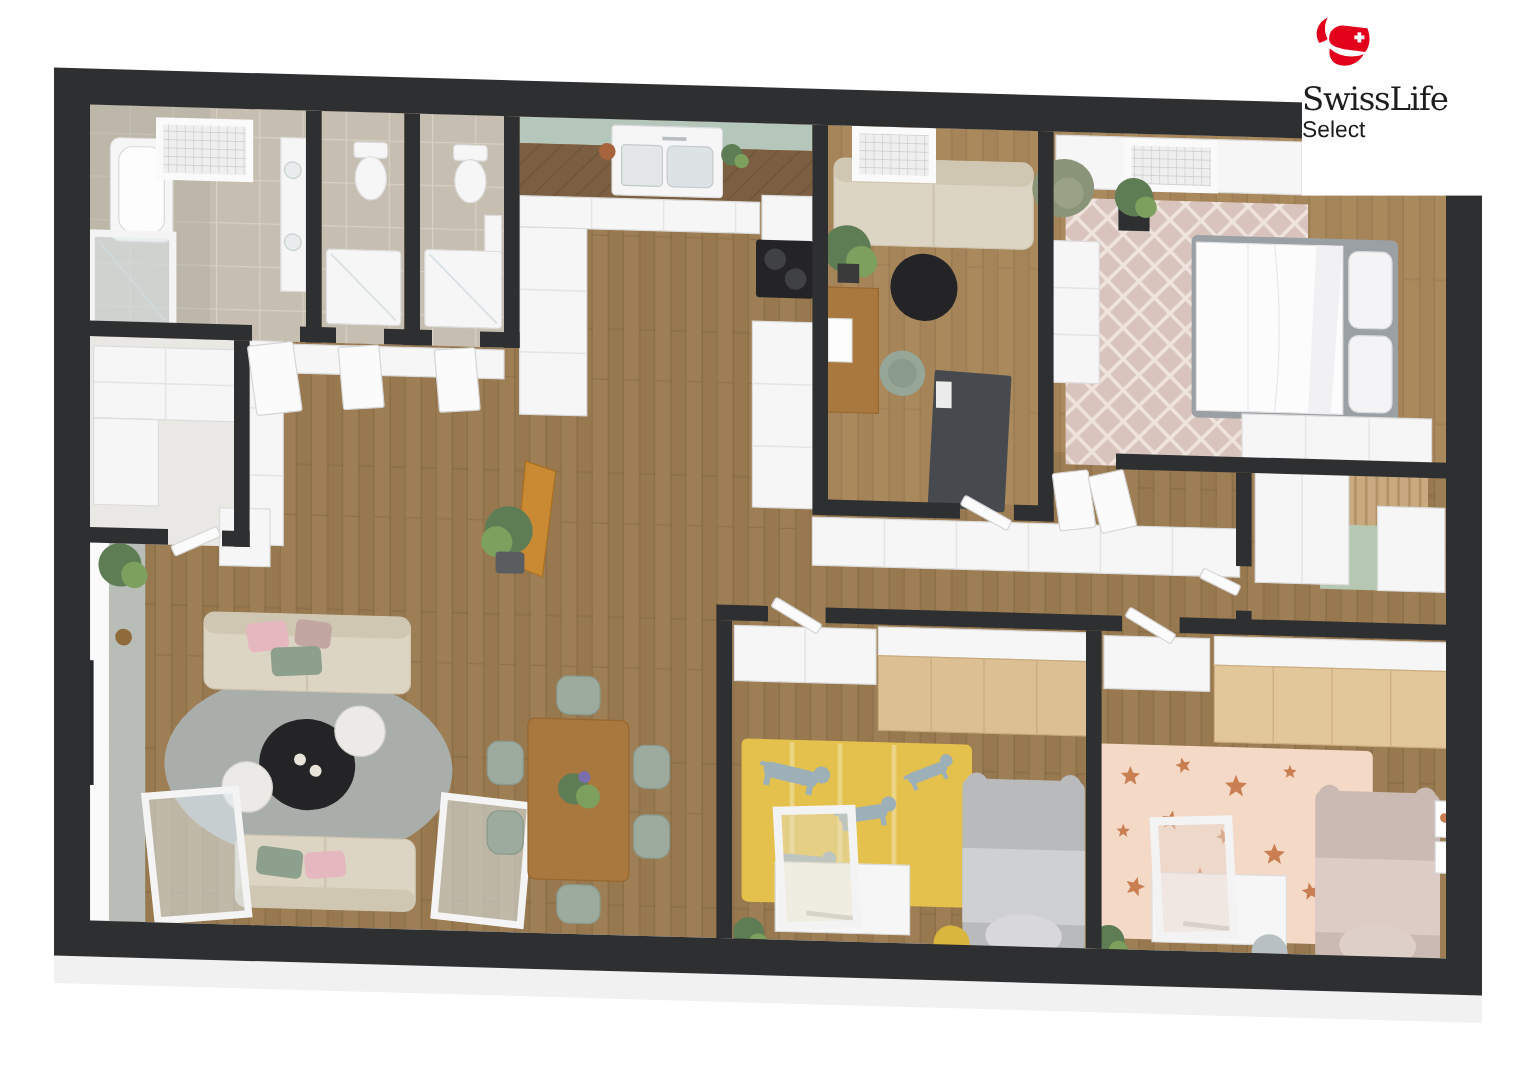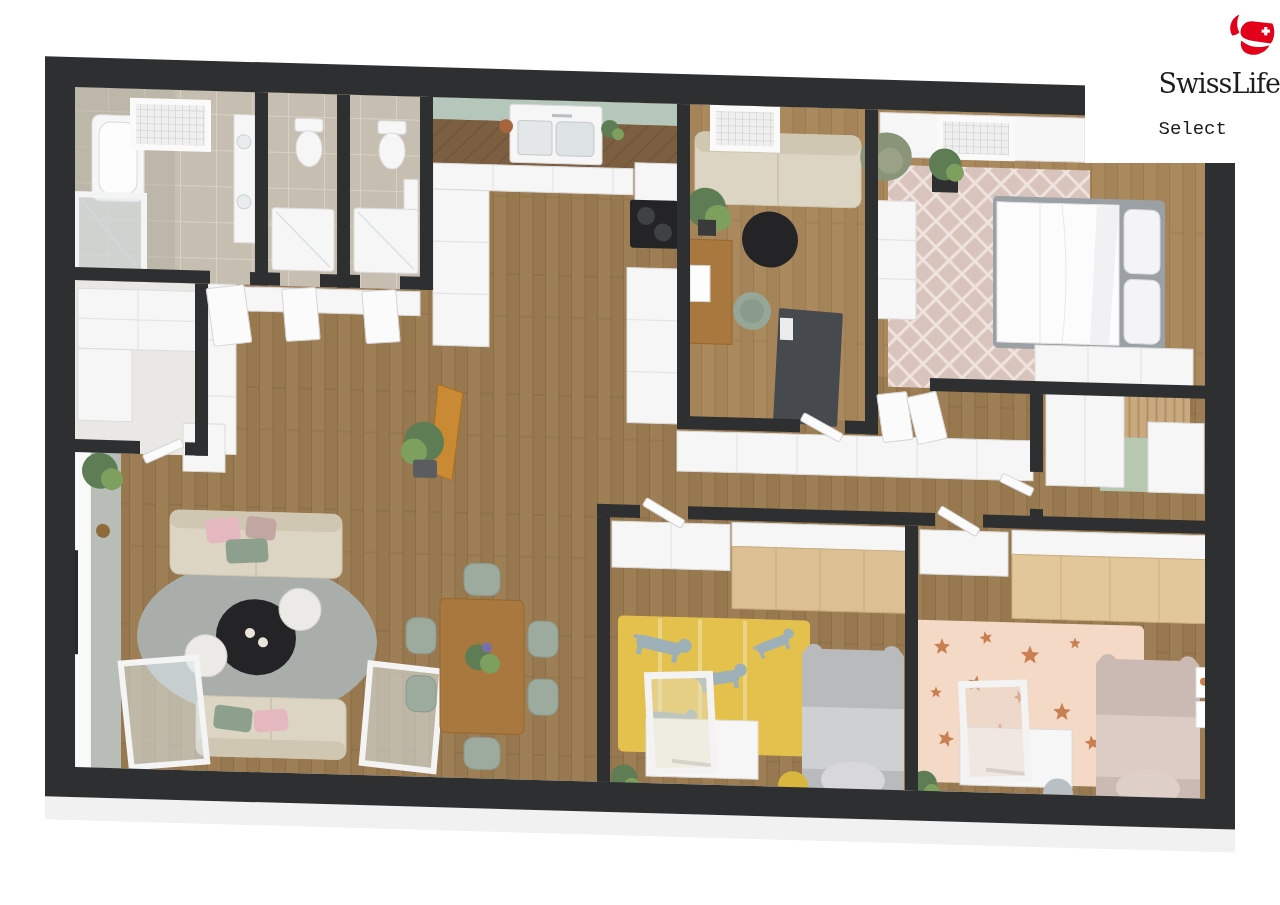--- a/index.html
+++ b/index.html
@@ -8,27 +8,27 @@
   .plan-svg{position:absolute;left:0;top:0;}
   .wall{fill:var(--wallDark);}
   .wht{fill:var(--furnitureWhite);stroke:var(--furnitureWhiteEdge);stroke-width:1;}
   .seam{stroke:#e4e4e4;stroke-width:1.2;fill:none;}
   .glass{fill:var(--glassBlue);fill-opacity:.55;stroke:#f4f4f4;stroke-width:6;}
   .glassLine{stroke:#cfdce0;stroke-width:1.5;fill:none;opacity:.8;}
   .plantA{fill:var(--plantGreen);}
   .plantB{fill:var(--plantGreenLight);}
   .doorleaf{fill:#fbfbfb;stroke:#d5d5d5;stroke-width:1;}
   .logo-box{position:absolute;left:1085px;top:0;width:195px;height:163px;background:var(--pageBg,#fff);
-            display:flex;flex-direction:column;align-items:flex-end;}
+            display:flex;flex-direction:column;align-items:flex-start;}
   .logo-flag{width:62px;height:54px;margin-top:14px;}
   .logo-text{display:flex;flex-direction:column;align-items:flex-start;margin-top:2px;}
   .logo-brand{font-family:"DejaVu Serif","Liberation Serif",serif;font-size:27px;letter-spacing:-1px;
               color:var(--logoText,#1d1d1b);line-height:1.05;}
-  .logo-product{font-family:Liberation Mono, monospace;font-size:19px;
-              color:var(--logoText,#1d1d1b);line-height:1.15;margin-top:21px;}
+  .logo-product{font-family:Liberation Sans, sans-serif;font-size:19px;
+              color:var(--logoText,#1d1d1b);line-height:1.15;}
 </style>
 </head>
 <body>
 
 <div class="stage">
 
 <svg class="plan-svg" width="1280" height="905" viewBox="0 0 1280 905">
   <defs>
     <pattern id="wood" width="26" height="120" patternUnits="userSpaceOnUse">
       <rect width="26" height="120" style="fill:var(--floorWood)"></rect>

